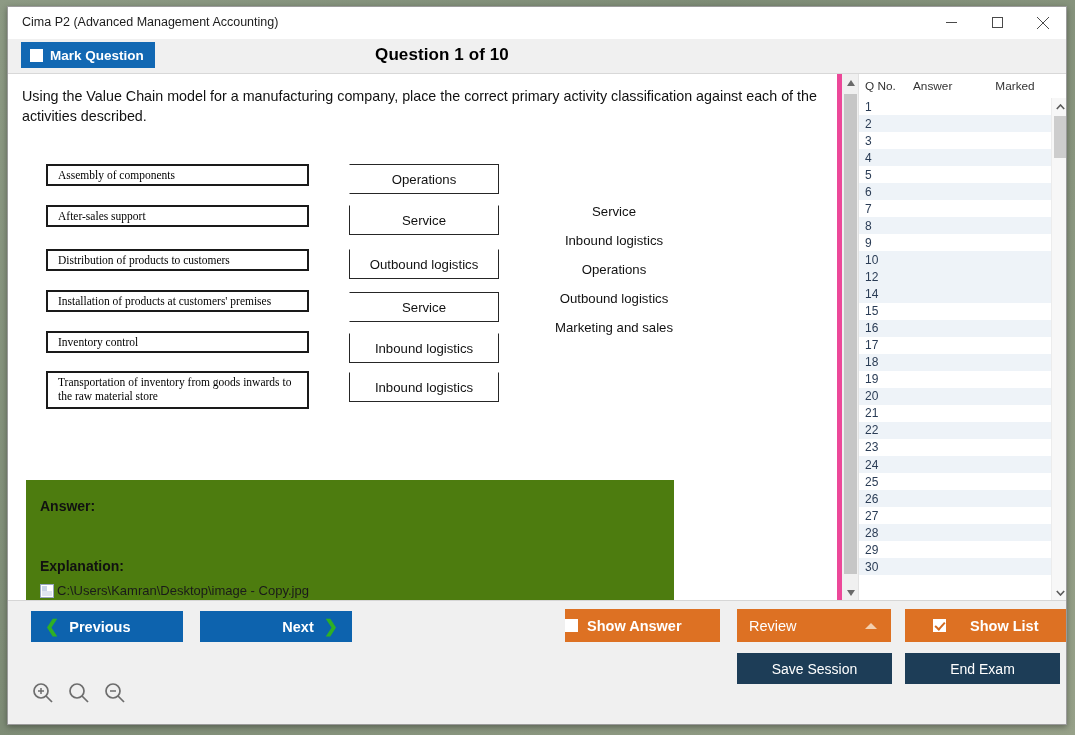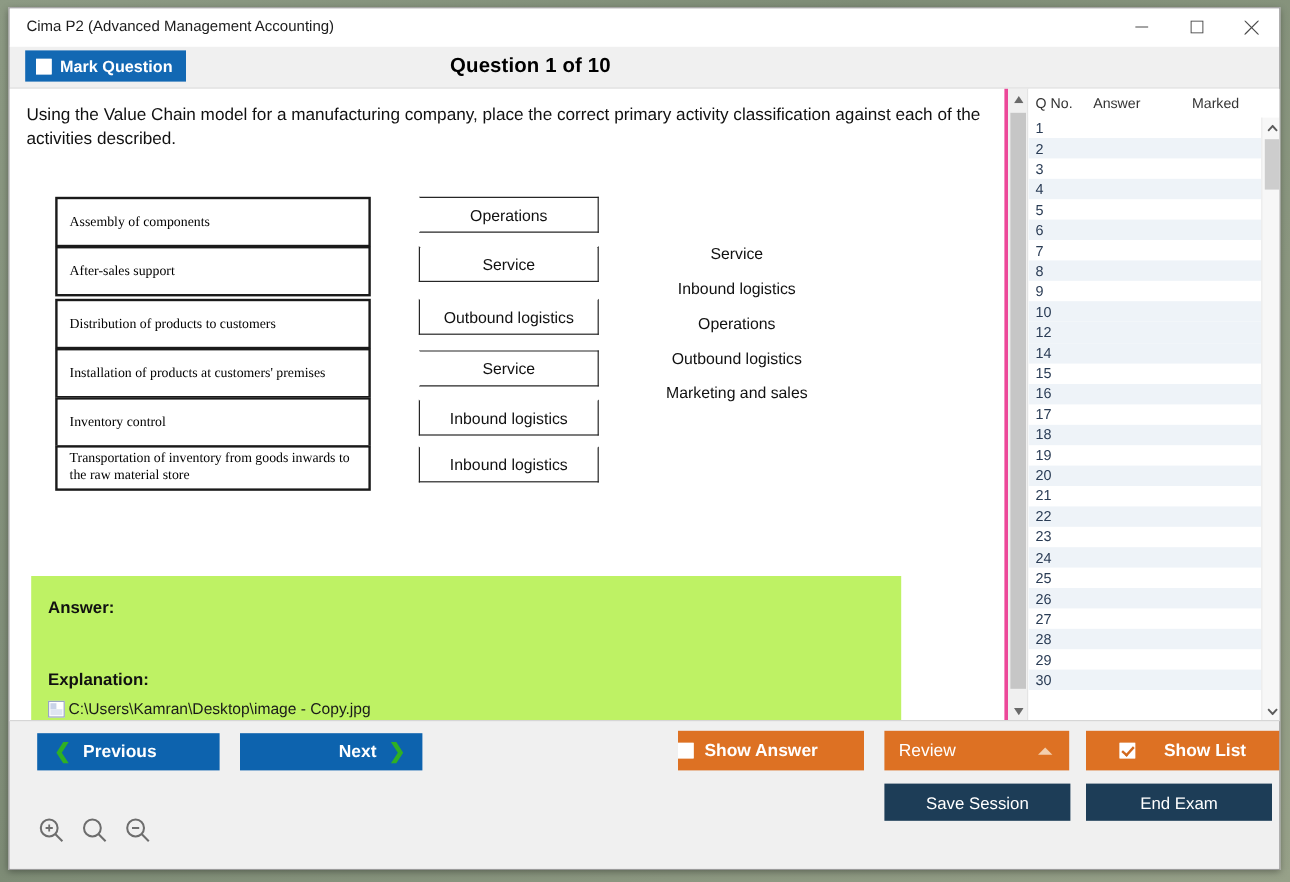--- a/index.html
+++ b/index.html
@@ -96,21 +96,21 @@
   .qtext {
     position: absolute; left: 14px; top: 12px;
     width: 800px;
     font-size: 14.3px; color: #111;
     line-height: 1.42;
   }
   
   .diagram { position: absolute; left: 0; top: 86px; width: 829px; height: 260px; }
   .act-box {
     position: absolute; left: 38px;
-    width: 263px; height: 42px;
+    width: 263px; height: 22px;
     border: 2px solid #1a1a1a;
     background: #fff;
     font-family: "Liberation Serif", serif;
     font-size: 11.5px; color: #000;
     padding: 0 0 0 10px;
     display: flex; align-items: center;
   }
   .act-box.two-line { align-items: center; line-height: 1.18; }
   .ans-box {
     position: absolute; left: 341px;
@@ -125,22 +125,22 @@
   .ans-box.tl { border-top-color: #262626; border-left-color: transparent; }
   .opt {
     position: absolute; left: 506px;
     width: 200px;
     text-align: center;
     font-size: 13.2px; color: #111;
   }
   
   .answer-panel {
     position: absolute; left: 18px; top: 406px;
-    width: 725px; height: 121px;
-    background: #bef264;
+    width: 648px; height: 121px;
+    background: #4d7c0f;
     padding: 18px 14px 0 14px;
     overflow: hidden;
   }
   .answer-panel .lbl {
     font-size: 14px; font-weight: bold; color: #111;
   }
   .answer-panel .gap { height: 44px; }
   .broken-img-row {
     display: flex; align-items: flex-end; gap: 3px;
     margin-top: 9px;
@@ -158,21 +158,21 @@
   }
   .broken-icon::after {
     content: ""; position: absolute; left: 1px; bottom: 1px;
     width: 10px; height: 5px; background: #dfe5f2;
   }
   
   .list-pane {
     position: absolute; left: 829px; top: 0;
     width: 231px; height: 527px;
     background: #fff;
-    border-left: 3px solid #ec4899;
+    border-left: 5px solid #ec4899;
     display: flex;
   }
   .outer-sb {
     width: 17px; height: 527px;
     background: #f0f0f0;
     border-right: 1px solid #e2e2e2;
     position: relative;
     flex: 0 0 auto;
     cursor: pointer;
   }

